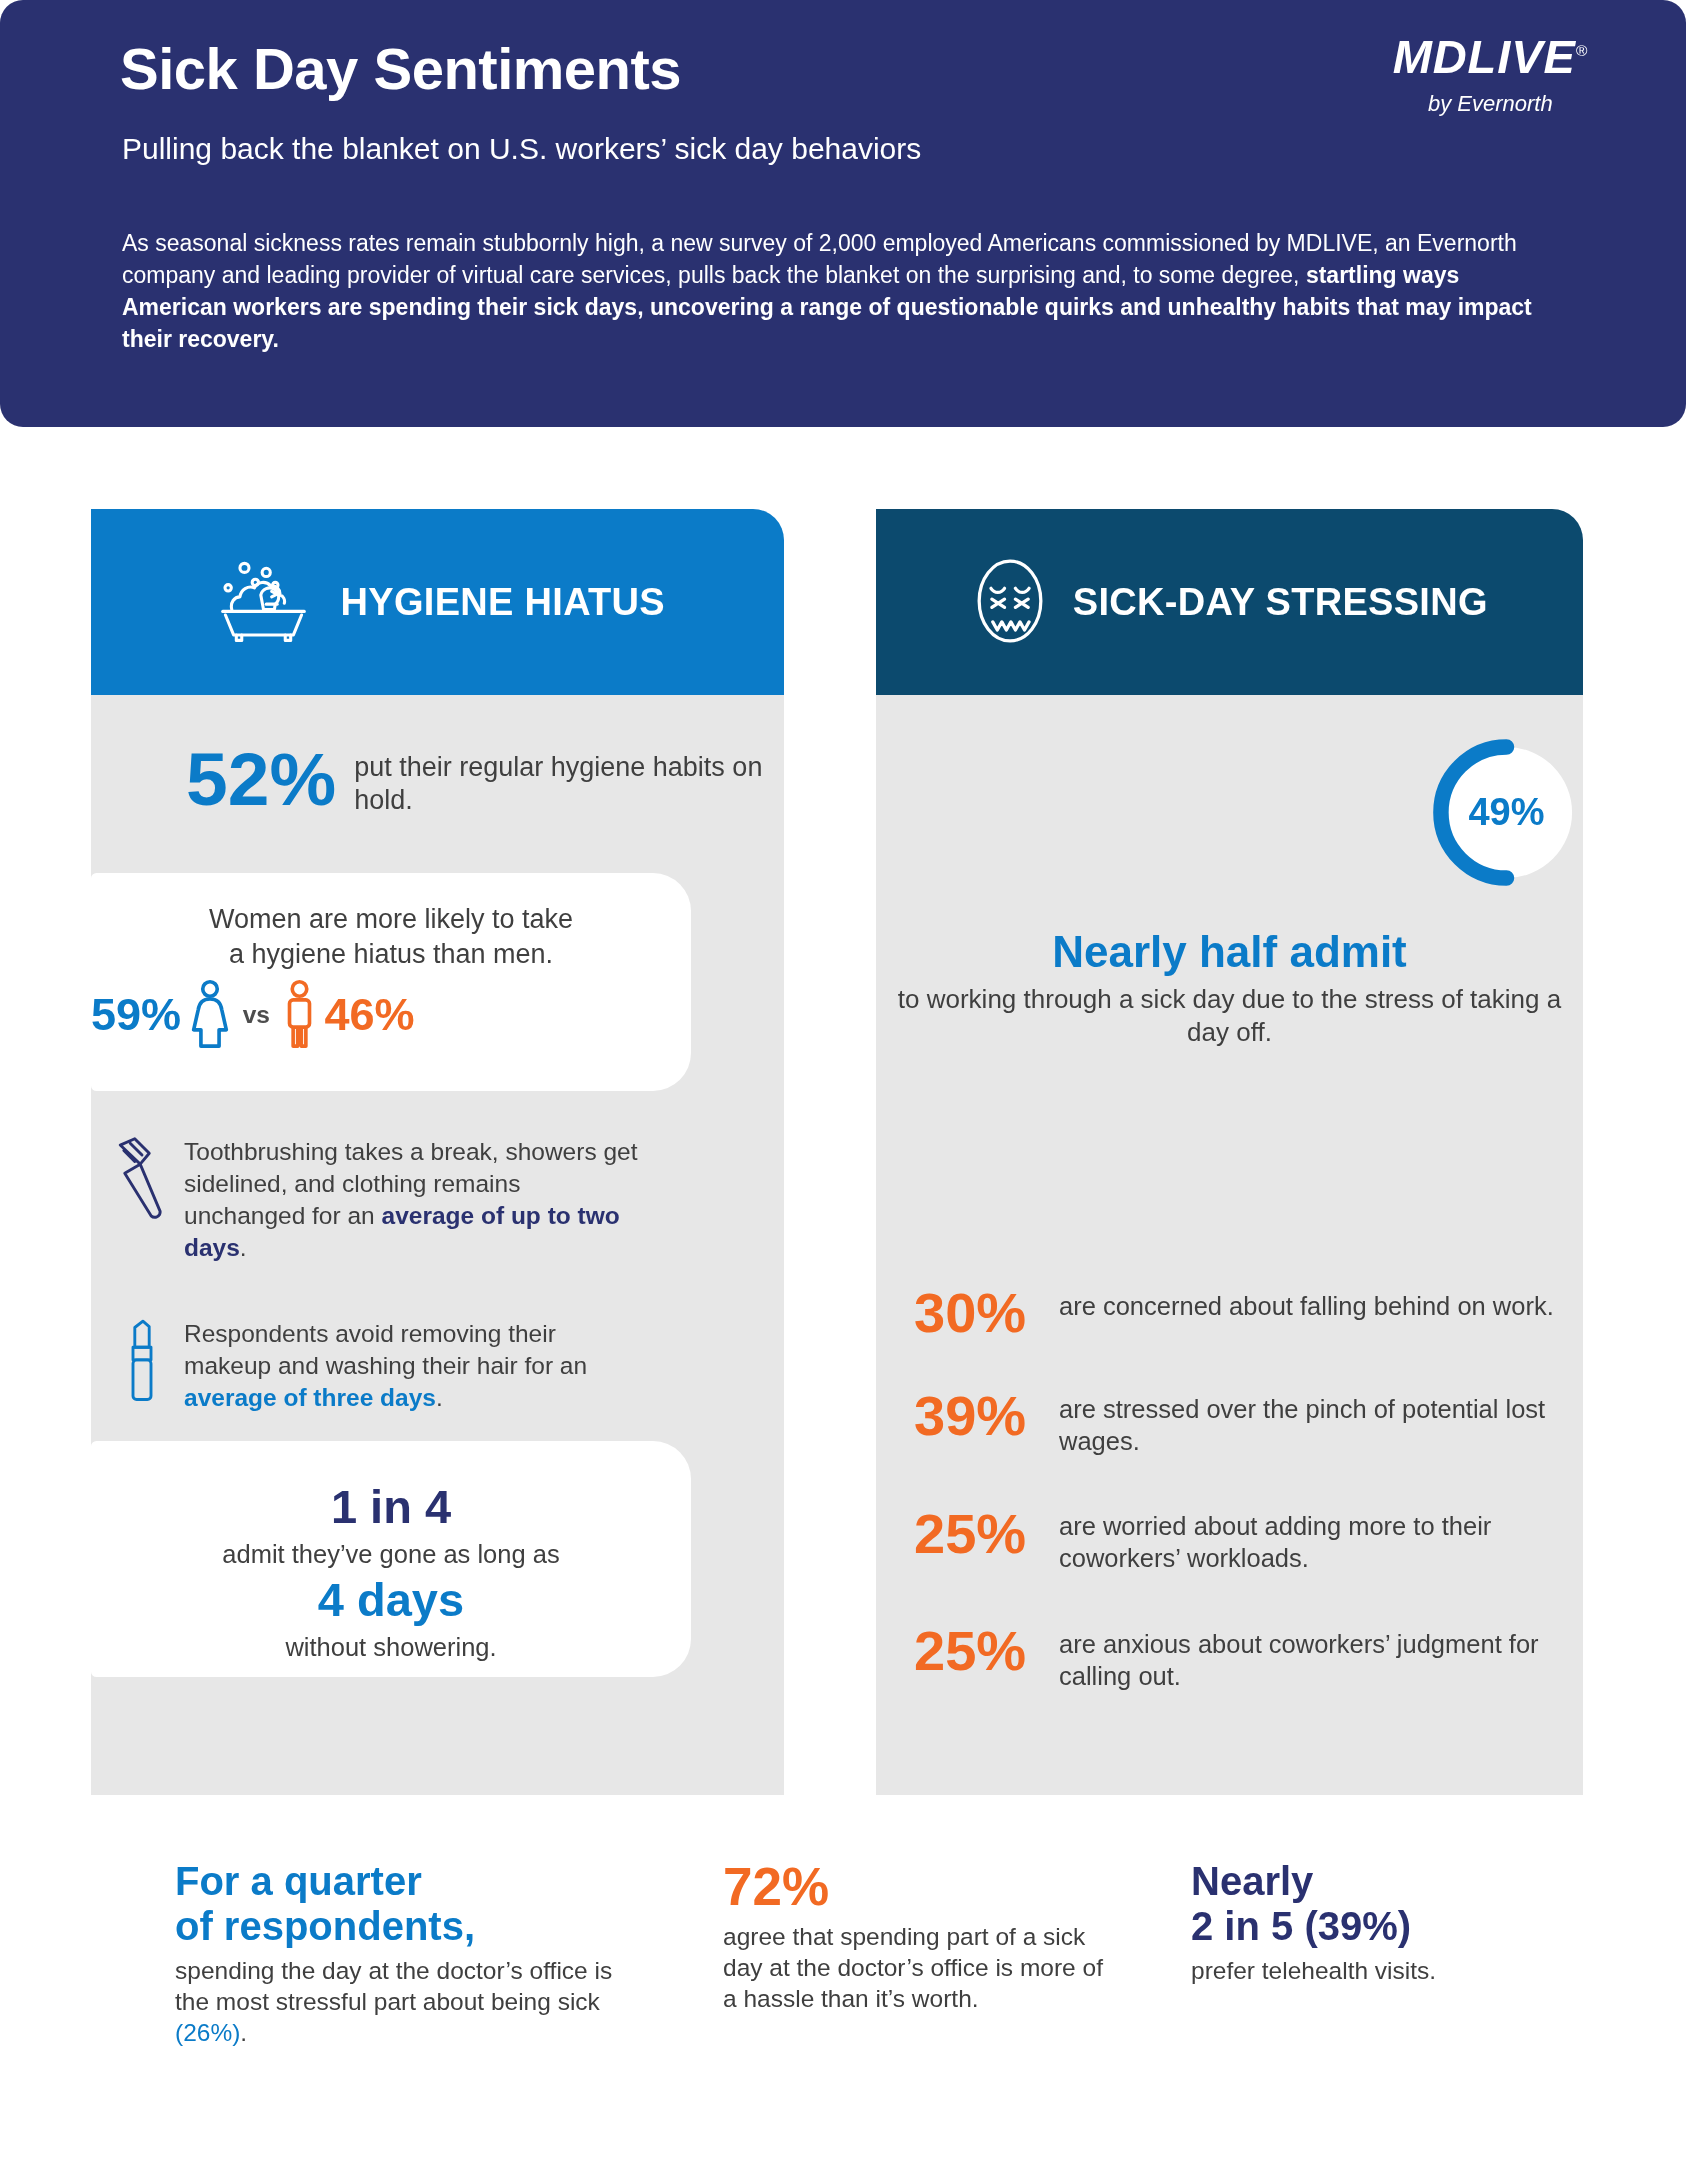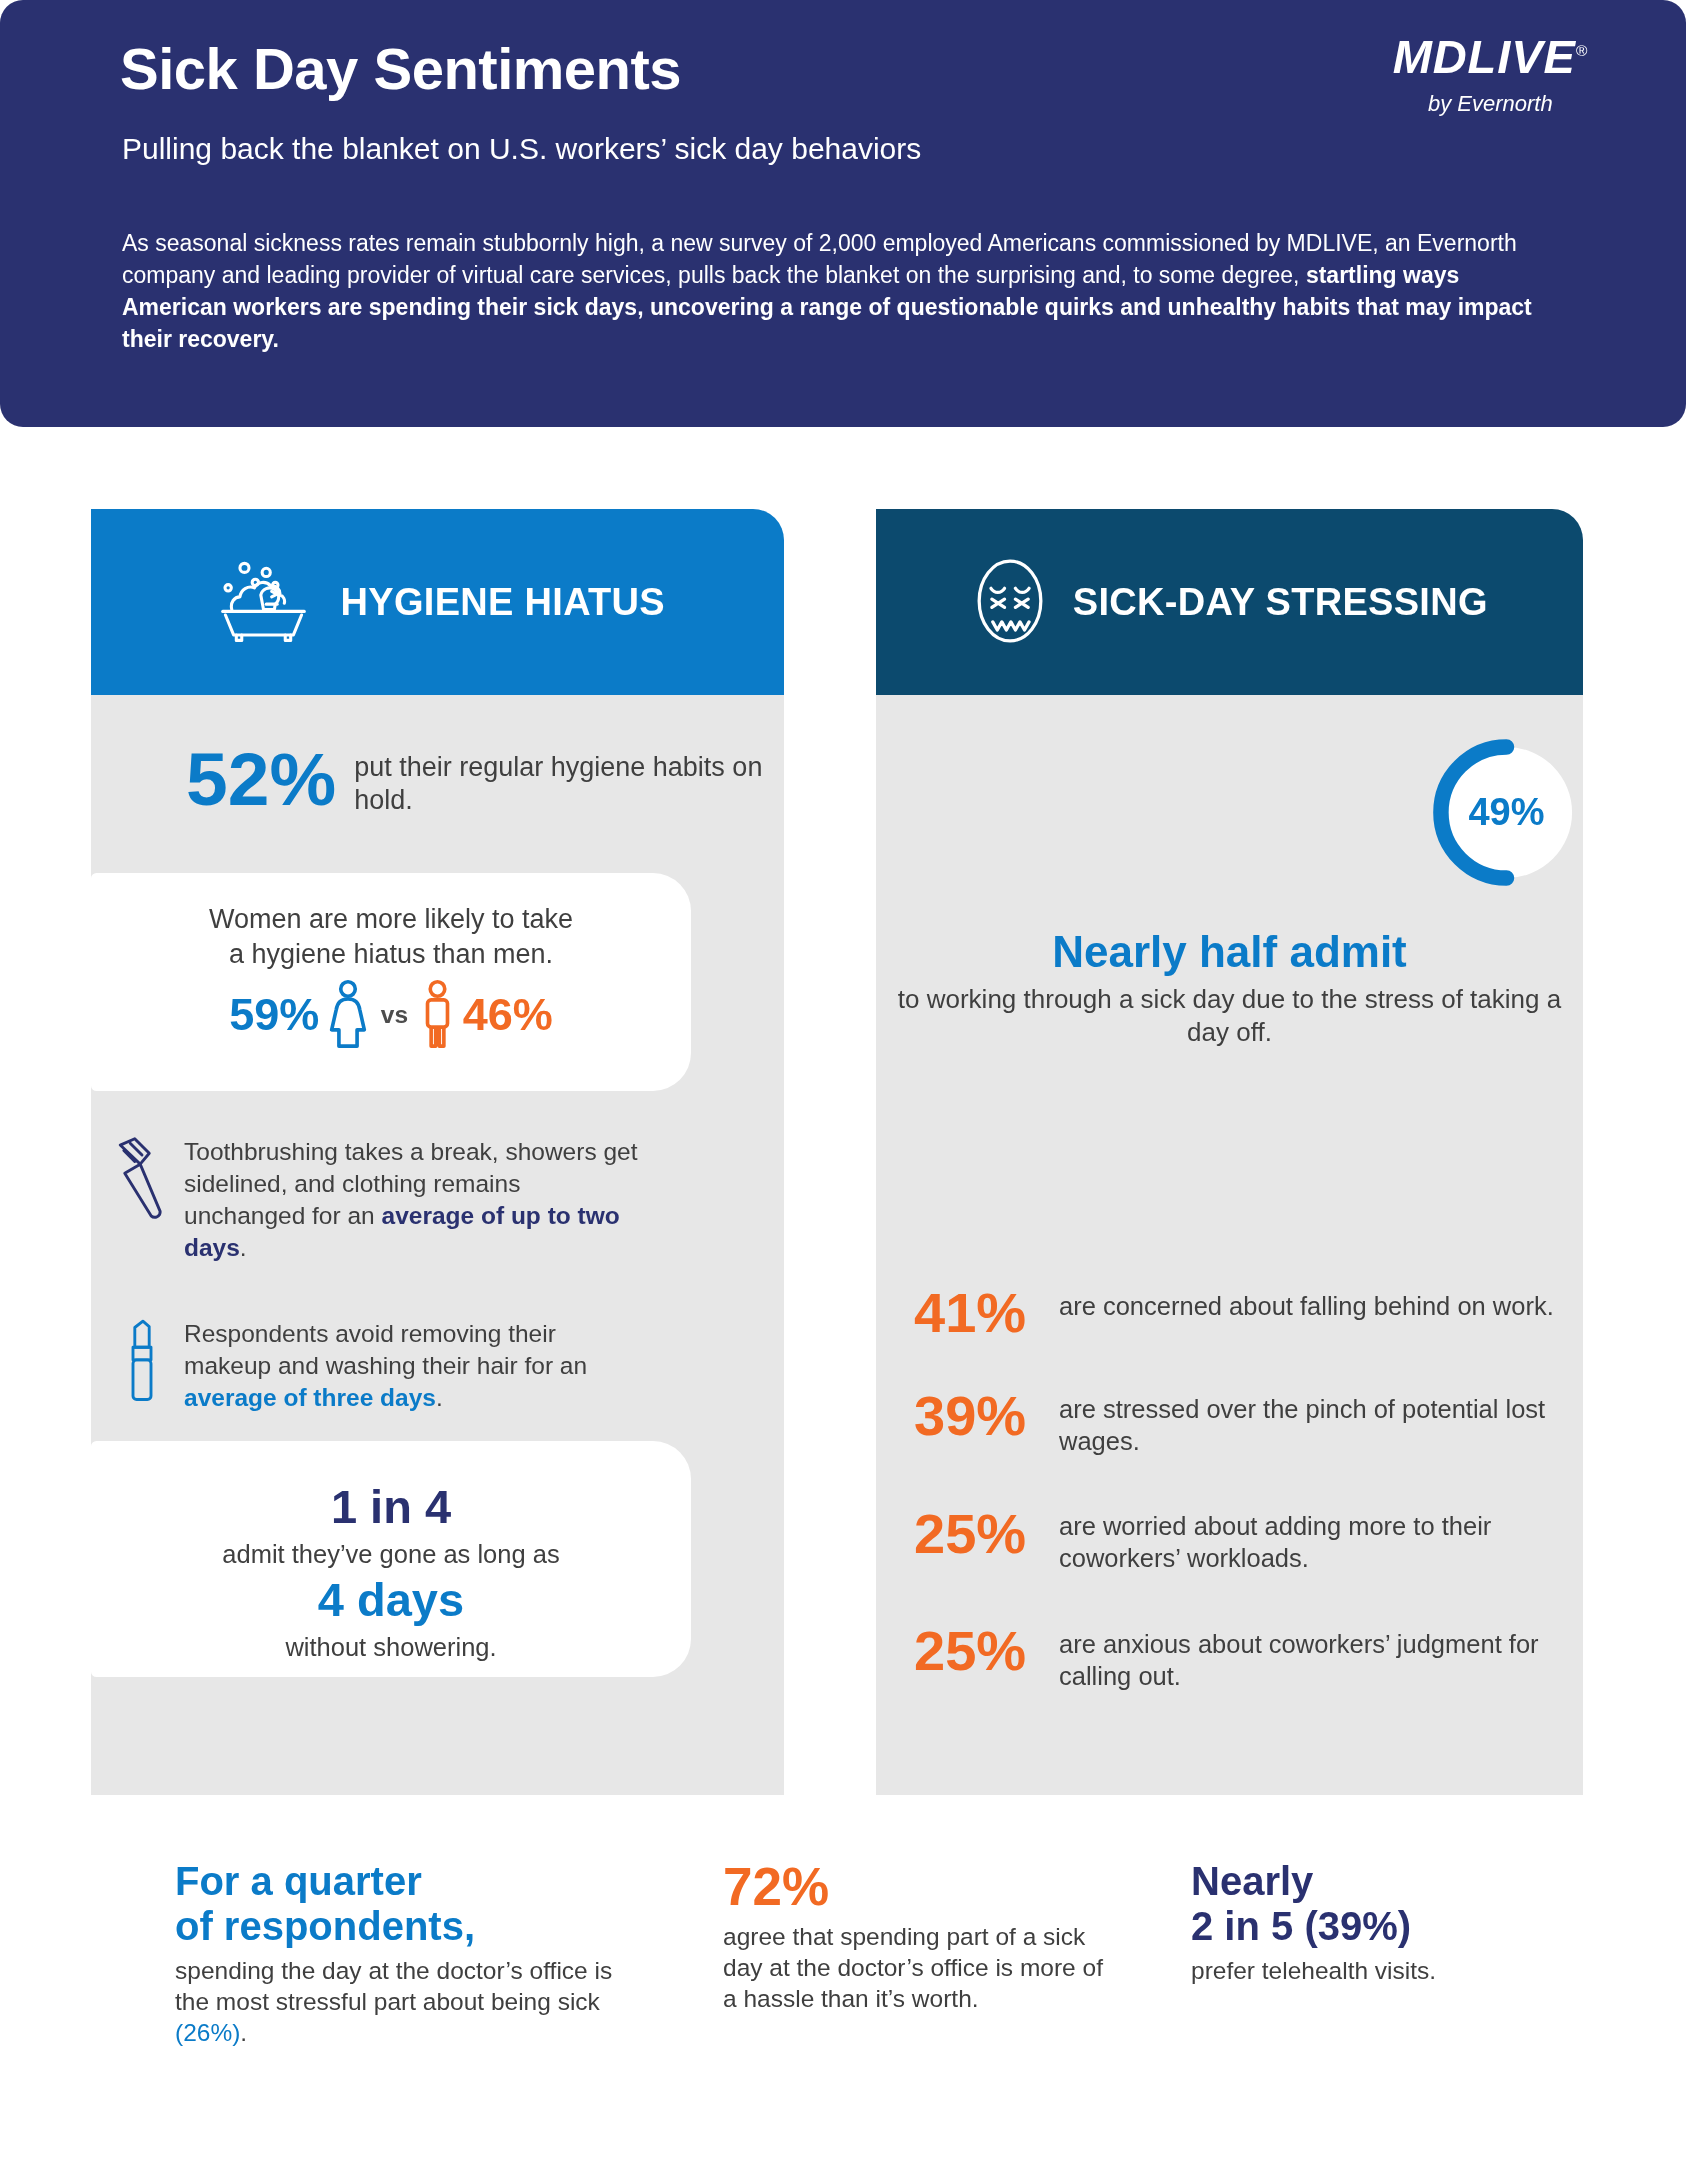--- a/index.html
+++ b/index.html
@@ -73,21 +73,21 @@
     position: absolute; background: #ffffff;
     border-top-right-radius: 38px; border-bottom-right-radius: 38px;
     border-top-left-radius: 5.5px; border-bottom-left-radius: 5.5px;
   }
   .card-gender { left: 0px; top: 364px; width: 600px; height: 218px; }
   .card-gender .g-line {
     text-align: center; font-size: 27px; line-height: 35px; color: #3f3f3f;
     padding-top: 29px;
   }
   .gender-row {
-    display: flex; align-items: center; justify-content: center; margin-top: 7.3px;
+    display: flex; align-items: center; margin-top: 7.3px;
   }
   .gender-row .pct-f { font-size: 45px; font-weight: bold; color: #0b7bc8; }
   .gender-row .pct-m { font-size: 45px; font-weight: bold; color: #f26a23; }
   .gender-row .vs { font-size: 24.5px; font-weight: bold; color: #4d4d4d; margin: 0 9px; }
 
   .icon-row { position: absolute; display: flex; align-items: flex-start; }
   .icon-row .ic { width: 84px; flex: 0 0 84px; display:flex; justify-content:center; }
   .icon-row .tx { font-size: 24.5px; line-height: 32px; color: #3f3f3f; }
   .icon-row .tx b.navy { font-weight: bold; color: #2a3170; }
   .icon-row .tx b.blue { font-weight: bold; color: #0b7bc8; }
@@ -271,21 +271,21 @@
       </div>
 
       <div class="nearly-half">
         <div class="hl">Nearly half admit</div>
         <div class="sub">to working through a sick day due to the stress of taking a day off.</div>
       </div>
 
 
       <div class="stat-list">
         <div class="stat-item">
-          <div class="n">41%</div>
+          <div class="n">30%</div>
           <div class="d">are concerned about falling behind on work.</div>
         </div>
         <div class="stat-item">
           <div class="n">39%</div>
           <div class="d">are stressed over the pinch of potential lost wages.</div>
         </div>
         <div class="stat-item">
           <div class="n">25%</div>
           <div class="d">are worried about adding more to their coworkers’ workloads.</div>
         </div>

